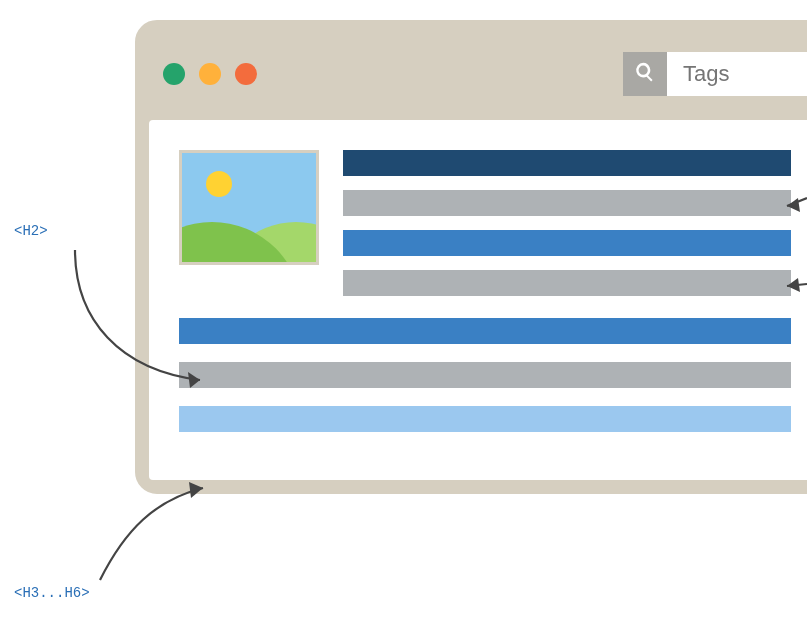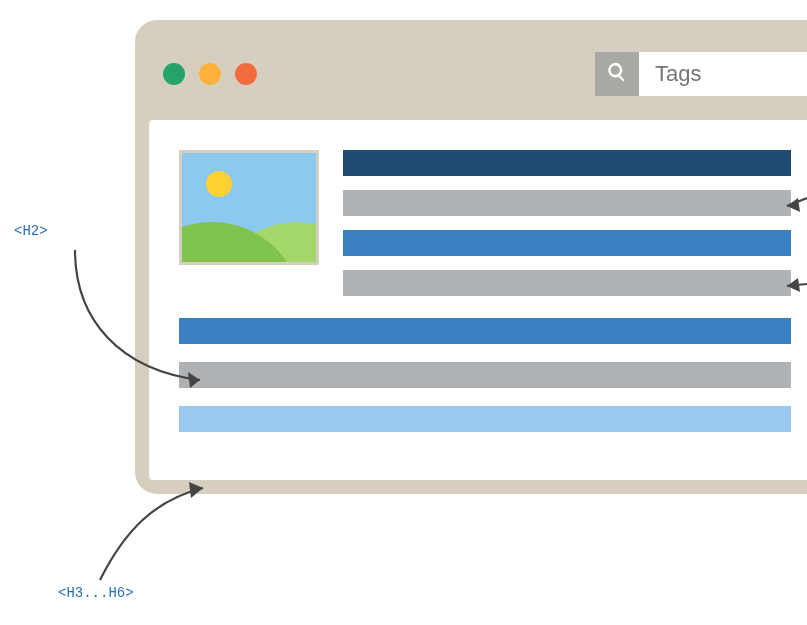--- a/index.html
+++ b/index.html
@@ -49,21 +49,21 @@
     display: flex; align-items: center; justify-content: center;
   }
   .search-btn svg { width: 22px; height: 22px; fill: #fff; }
   .search-input {
     height: 44px;
     background: #fff;
     border: none;
     padding: 0 16px;
     font-size: 22px;
     color: #4f6b87;
-    width: 168px;
+    width: 140px;
     outline: none;
   }
   .viewport {
     background: #fff;
     border-radius: 4px;
     min-height: 360px;
     padding: 30px 30px 30px 30px;
     margin-top: 6px;
   }
   .toprow {
@@ -121,21 +121,21 @@
     gap: 18px;
   }
   .label {
     position: absolute;
     color: #2a6fb6;
     font-size: 14px;
     font-family: "Courier New", monospace;
     font-weight: 500;
   }
   .label.h2lab { left: 14px; top: 223px; }
-  .label.h36lab { left: 14px; top: 585px; margin-left: 44px; }
+  .label.h36lab { left: 14px; top: 585px; }
   .arrow {
     position: absolute;
     pointer-events: none;
   }
   .arrow path {
     fill: none;
     stroke: #444;
     stroke-width: 2.2;
   }
   .arrow .head {

